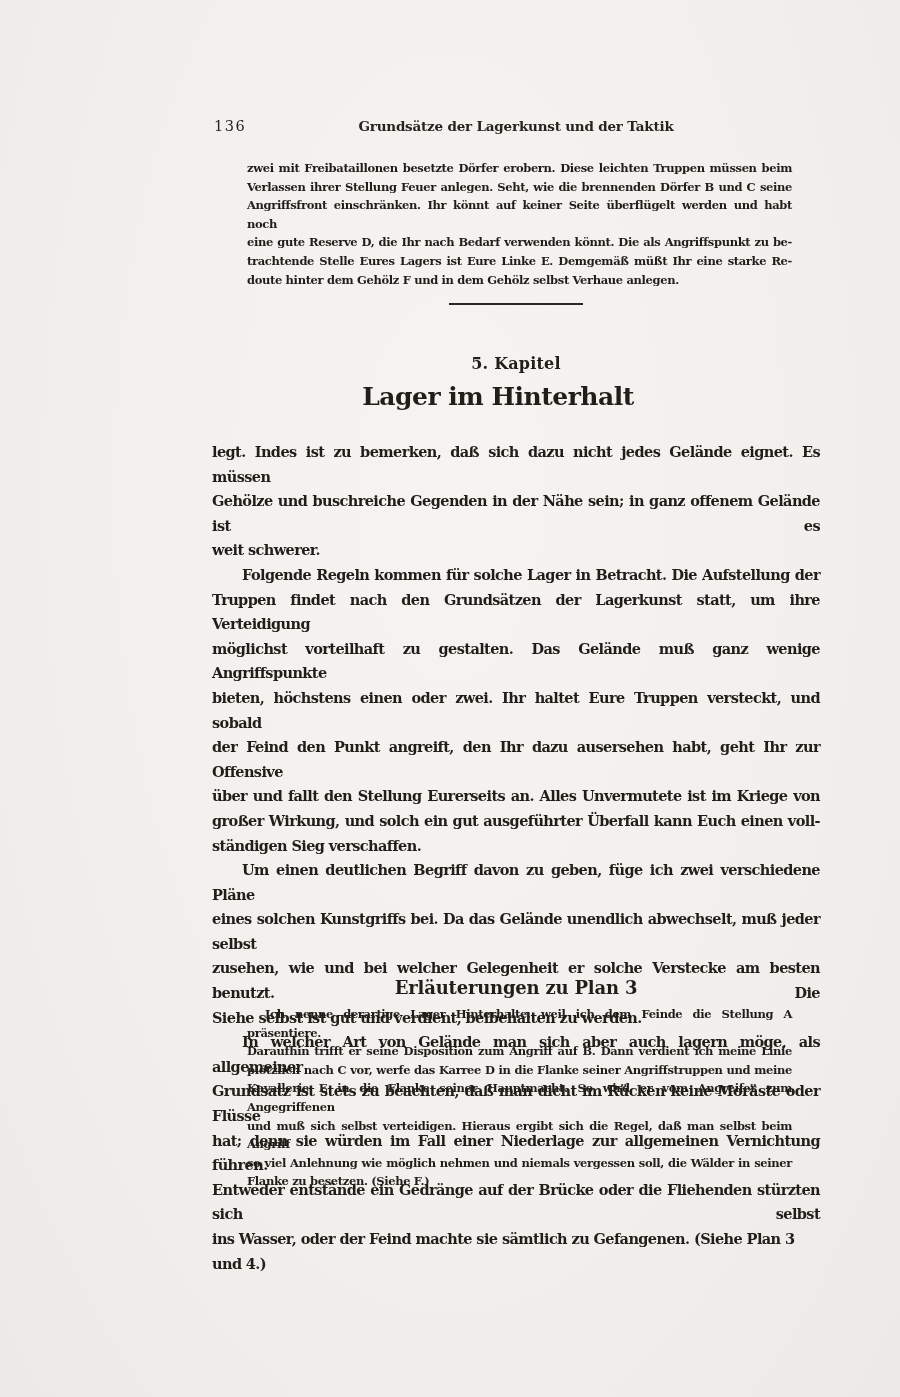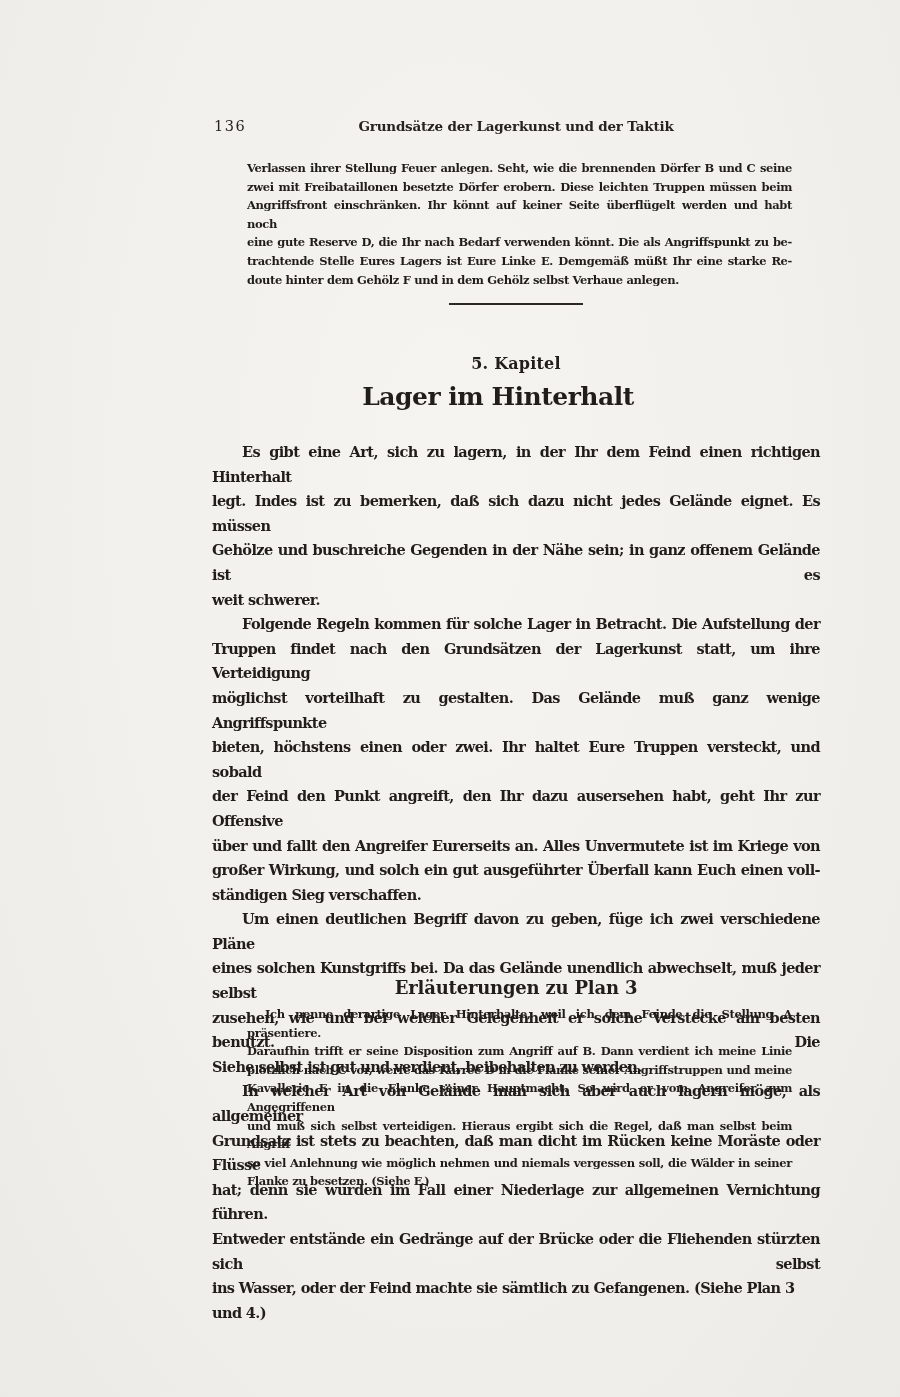--- a/index.html
+++ b/index.html
@@ -58,48 +58,47 @@
 <body>
 
 <div class="page">
 
   <div class="header-row">
     <span class="pageno">136</span>
     <div class="running">Grundsätze der Lagerkunst und der Taktik</div>
   </div>
 
   <div class="smalltext cont">
+      <div class="line just">zwei mit Freibataillonen besetzte Dörfer erobern.  Diese leichten Truppen müssen beim</div>
       <div class="line just">Verlassen ihrer Stellung Feuer anlegen.  Seht, wie die brennenden Dörfer B und C seine</div>
-      <div class="line just">zwei mit Freibataillonen besetzte Dörfer erobern.  Diese leichten Truppen müssen beim</div>
       <div class="line just">Angriffsfront einschränken.  Ihr könnt auf keiner Seite überflügelt werden und habt noch</div>
       <div class="line just">eine gute Reserve D, die Ihr nach Bedarf verwenden könnt.  Die als Angriffspunkt zu be-</div>
       <div class="line just">trachtende Stelle Eures Lagers ist Eure Linke E.  Demgemäß müßt Ihr eine starke Re-</div>
       <div class="line">doute hinter dem Gehölz F und in dem Gehölz selbst Verhaue anlegen.</div>
     </div>
 
   <div class="rule"></div>
 
   <div class="kicker">5. Kapitel</div>
 
   <div class="chapter-title">Lager im Hinterhalt</div>
 
   <div class="bodytext">
     <div>
-        <div class="line just" style="text-indent: 30px;">Es gibt eine Art, sich zu lagern, in der Ihr dem Feind einen richtigen Hinterhalt</div>
         <div class="line just">legt.  Indes ist zu bemerken, daß sich dazu nicht jedes Gelände eignet.  Es müssen</div>
         <div class="line just">Gehölze und buschreiche Gegenden in der Nähe sein;  in ganz offenem Gelände ist es</div>
         <div class="line">weit schwerer.</div>
       </div>
     <div>
         <div class="line just" style="text-indent: 30px;">Folgende Regeln kommen für solche Lager in Betracht.  Die Aufstellung der</div>
         <div class="line just">Truppen findet nach den Grundsätzen der Lagerkunst statt, um ihre Verteidigung</div>
         <div class="line just">möglichst vorteilhaft zu gestalten.  Das Gelände muß ganz wenige Angriffspunkte</div>
         <div class="line just">bieten, höchstens einen oder zwei.  Ihr haltet Eure Truppen versteckt, und sobald</div>
         <div class="line just">der Feind den Punkt angreift, den Ihr dazu ausersehen habt, geht Ihr zur Offensive</div>
-        <div class="line just">über und fallt den Angreifer Eurerseits an. Alles Unvermutete ist im Kriege von</div>
+        <div class="line just">über und fallt den Stellung Eurerseits an. Alles Unvermutete ist im Kriege von</div>
         <div class="line just">großer Wirkung, und  solch ein gut ausgeführter Überfall kann Euch einen voll-</div>
         <div class="line">ständigen Sieg verschaffen.</div>
       </div>
     <div>
         <div class="line just" style="text-indent: 30px;">Um einen deutlichen Begriff davon zu geben,  füge ich zwei verschiedene Pläne</div>
         <div class="line just">eines solchen Kunstgriffs bei.  Da das Gelände unendlich abwechselt, muß jeder selbst</div>
         <div class="line just">zusehen, wie und bei welcher Gelegenheit er solche Verstecke am besten benutzt.  Die</div>
         <div class="line">Siehe selbst ist gut und verdient, beibehalten zu werden.</div>
       </div>
     <div>

